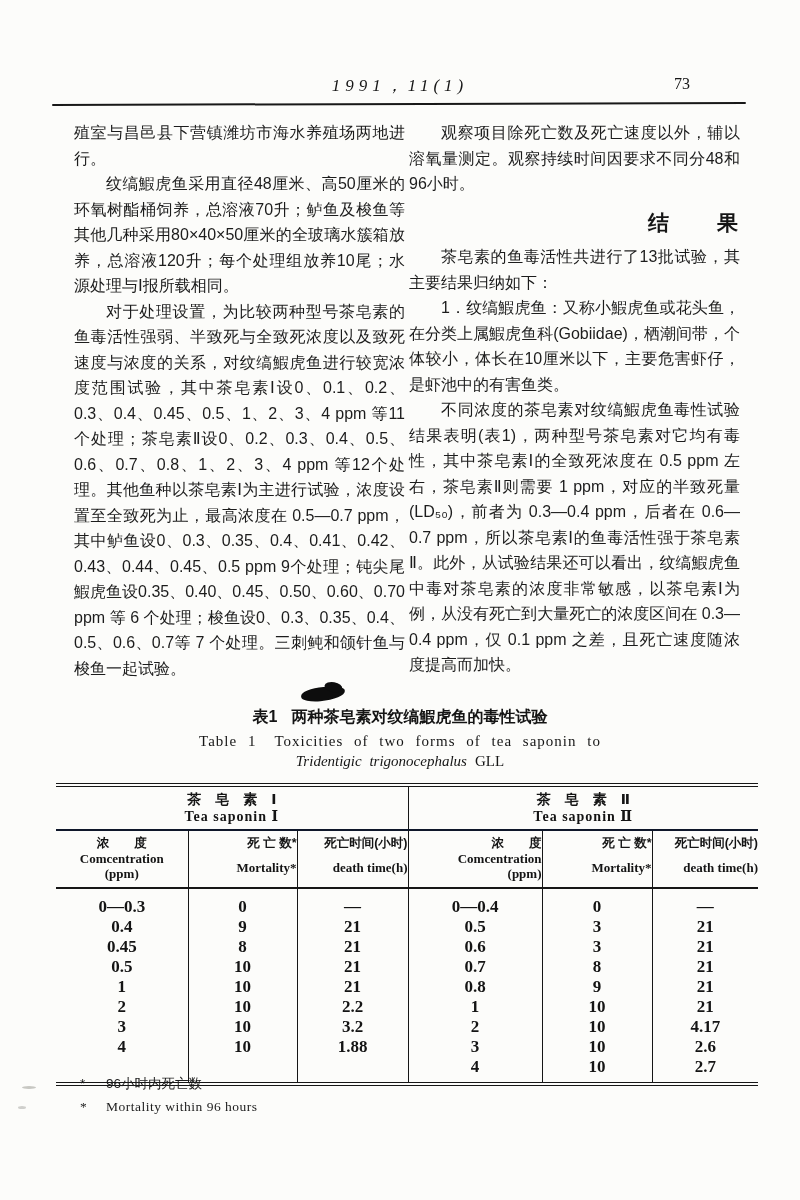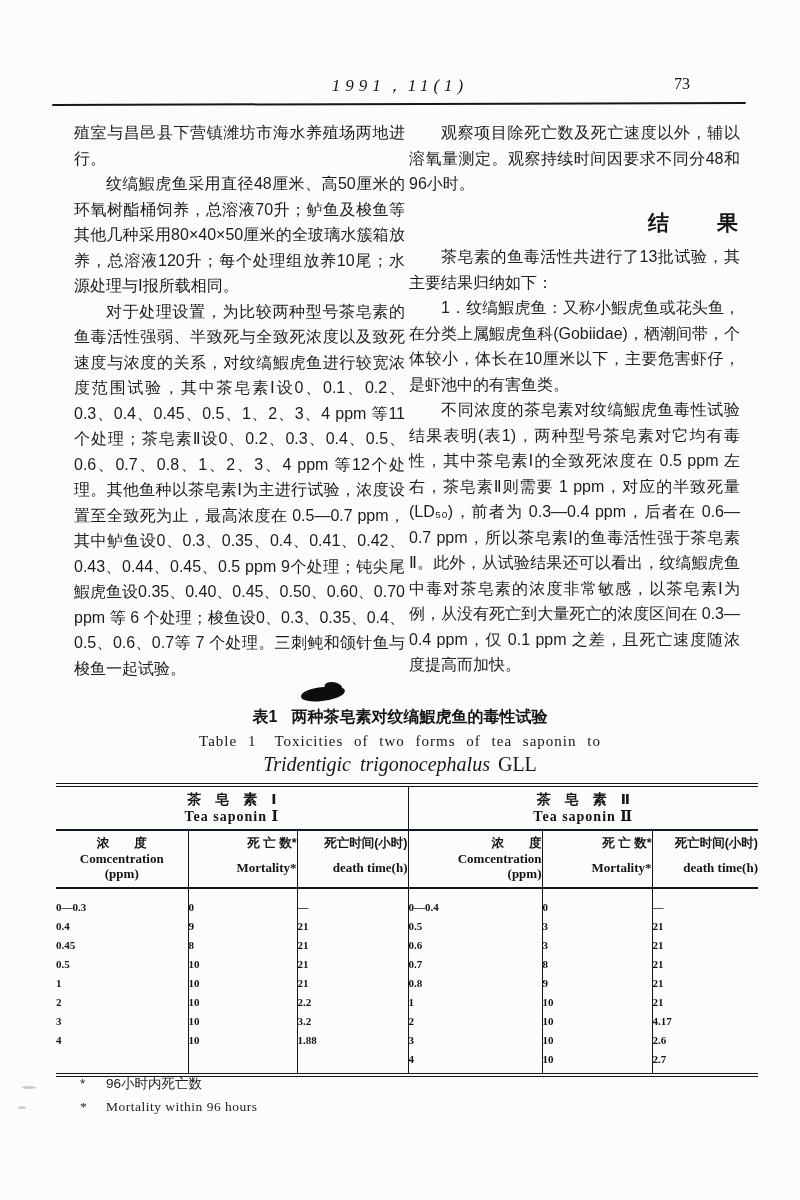--- a/index.html
+++ b/index.html
@@ -60,21 +60,21 @@
   
   .table-title{position:absolute;top:707px;left:0;width:100%;text-align:center;}
   .tt-zh{font-size:16px;font-weight:700;color:#141414;}
   .tt-zh .tt-prefix{margin-right:14px;}
   .tt-en{
     margin-top:5px;font-size:15px;letter-spacing:1px;word-spacing:6px;
     font-family:"Liberation Serif","DejaVu Serif",serif;color:#161616;
   }
   .tt-en .tt-prefix{margin-right:18px;}
   .tt-species{
-    margin-top:3px;font-size:20px;word-spacing:4px;
+    margin-top:3px;font-size:15px;word-spacing:4px;
     font-family:"Liberation Serif","DejaVu Serif",serif;color:#161616;
   }
   .tt-species .sp-name{font-style:italic;margin-right:8px;}
 
   
   table.data-table{
     position:absolute;top:783px;left:56px;width:702px;
     border-collapse:collapse;table-layout:fixed;
     border-top:4px double #161616;border-bottom:4px double #161616;
   }
@@ -92,23 +92,23 @@
     font-size:12.5px;line-height:15px;font-weight:600;color:#141414;
     vertical-align:top;
   }
   .colhead-row th + th{border-left:1.5px solid #161616;text-align:right;}
   .colhead-row .en{
     font-family:"Liberation Serif","DejaVu Serif",serif;
     font-size:13px;font-weight:600;
   }
   .colhead-row .stack-gap{margin-top:9px;}
   tbody td{
-    height:19px;padding:0;text-align:left;
+    height:19px;padding:0;text-align:center;
     font-family:"Liberation Serif","DejaVu Serif",serif;
-    font-size:11px;font-weight:700;color:#141414;
+    font-size:17px;font-weight:700;color:#141414;
   }
   tbody td + td{border-left:1.5px solid #161616;}
   tbody tr:first-child td{padding-top:8px;}
   tbody tr:last-child td{padding-bottom:5px;}
 
   
   .footnotes{position:absolute;top:1072px;left:80px;font-size:13.5px;line-height:23px;color:#1c1c1c;}
   .fn-line{white-space:nowrap;}
   .fn-line.en{font-family:"Liberation Serif","DejaVu Serif",serif;letter-spacing:.5px;}
   .fn-marker{display:inline-block;width:26px;}

